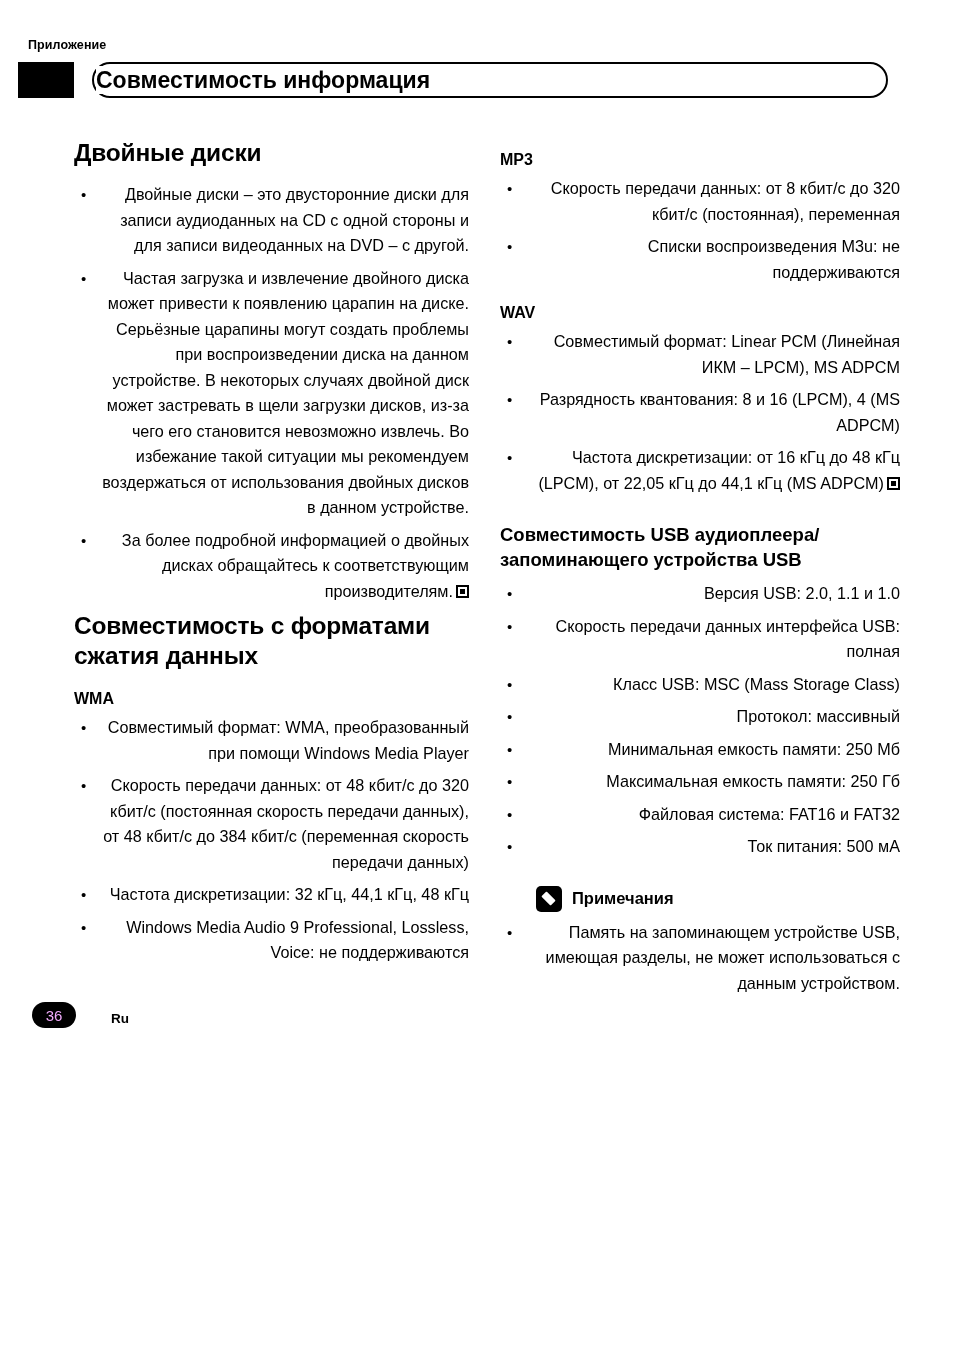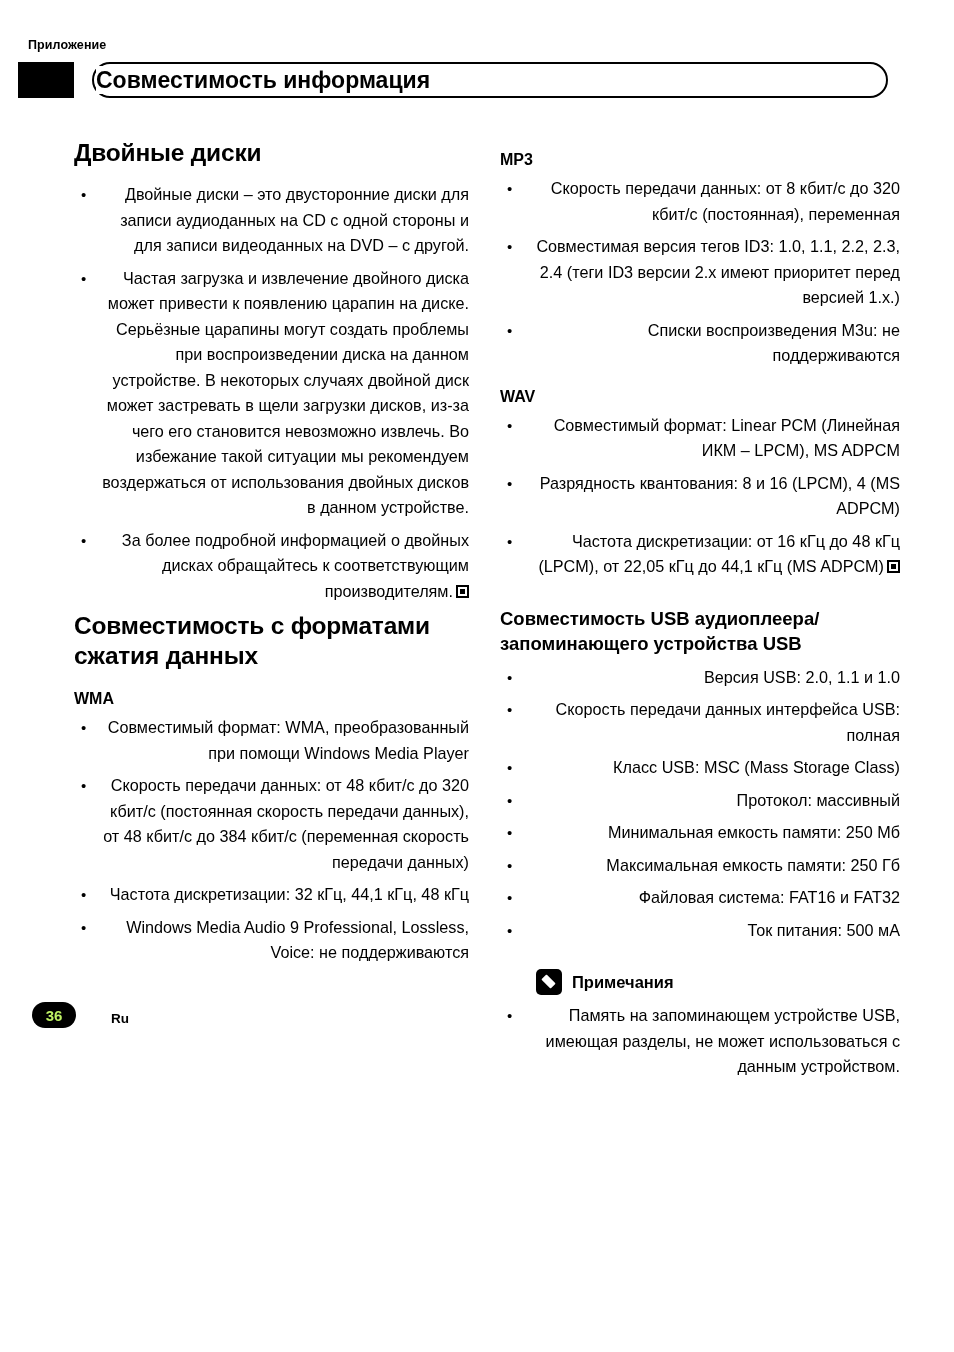--- a/index.html
+++ b/index.html
@@ -172,23 +172,23 @@
 
   
   .page-num {
     position: absolute;
     left: 32px;
     bottom: 32px;
     width: 44px;
     height: 26px;
     border-radius: 13px;
     background: #000;
-    color: #bef264;
+    color: #f0abfc;
     font-size: 15px;
-    font-weight: bold;
+    font-weight: normal;
     display: flex;
     align-items: center;
     justify-content: center;
   }
   .lang {
     position: absolute;
     left: 86px;
     bottom: 34px;
     font-size: 13.5px;
     font-weight: bold;
@@ -225,21 +225,20 @@
       <li>Частота дискретизации: 32 кГц, 44,1 кГц, 48 кГц</li>
       <li>Windows Media Audio 9 Professional, Lossless, Voice: не поддерживаются</li>
     </ul>
   </div>
 
   <div class="col col-right">
 
     <h4 class="mini" style="margin-top:12px;">MP3</h4>
     <ul class="bl">
       <li>Скорость передачи данных: от 8 кбит/с до 320 кбит/с (постоянная), переменная</li>
-      <li>Совместимая версия тегов ID3: 1.0, 1.1, 2.2, 2.3, 2.4 (теги ID3 версии 2.x имеют приоритет перед версией 1.x.)</li>
       <li>Списки воспроизведения M3u: не поддерживаются</li>
     </ul>
 
     <h4 class="mini">WAV</h4>
     <ul class="bl">
       <li>Совместимый формат: Linear PCM (Линейная ИКМ – LPCM), MS ADPCM</li>
       <li>Разрядность квантования: 8 и 16 (LPCM), 4 (MS ADPCM)</li>
       <li><span>Частота дискретизации: от 16 кГц до 48 кГц (LPCM), от 22,05 кГц до 44,1 кГц (MS ADPCM)</span><span class="sq"></span></li>
     </ul>
 

